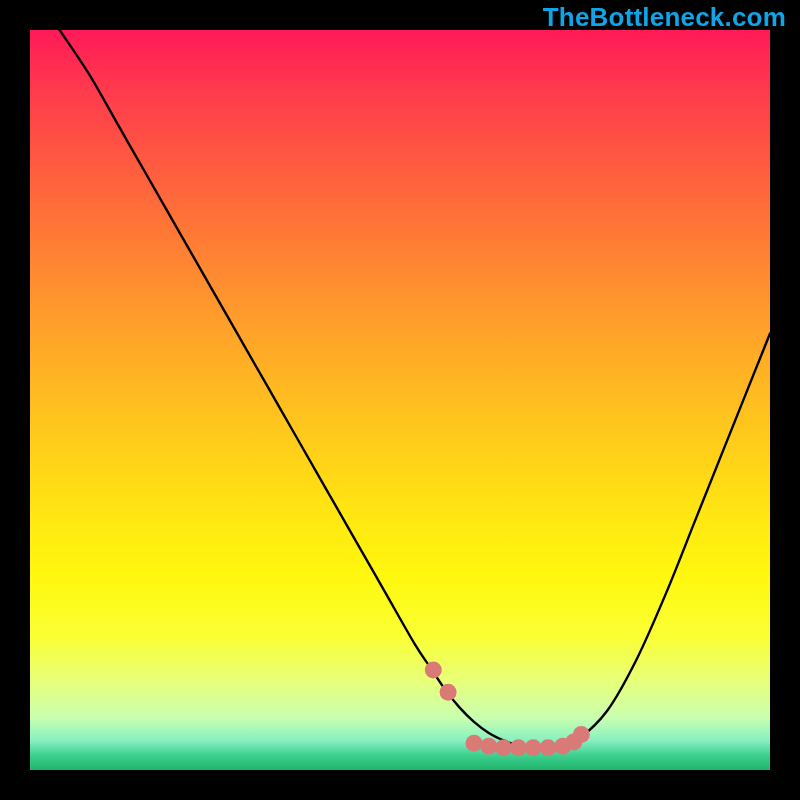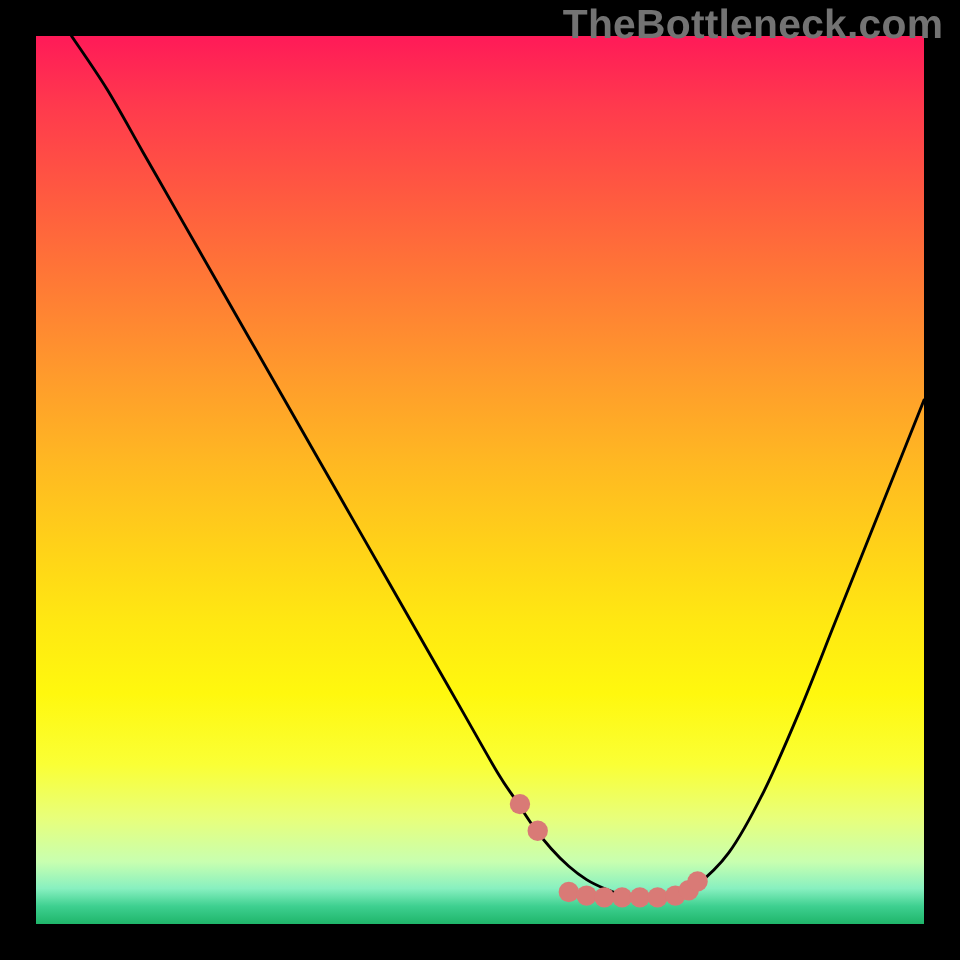--- a/index.html
+++ b/index.html
@@ -14,22 +14,22 @@
   .frame {
     position: relative;
     width: 800px;
     height: 800px;
     background: #000;
   }
   .watermark {
     position: absolute;
     top: 2px;
     right: 14px;
-    color: #737373;
-    font-size: 34px;
+    color: #0ea5e9;
+    font-size: 26px;
     font-weight: 600;
     letter-spacing: 0.2px;
     z-index: 5;
   }
   .plot-area {
     position: absolute;
     left: 30px;
     top: 30px;
     width: 740px;
     height: 740px;

